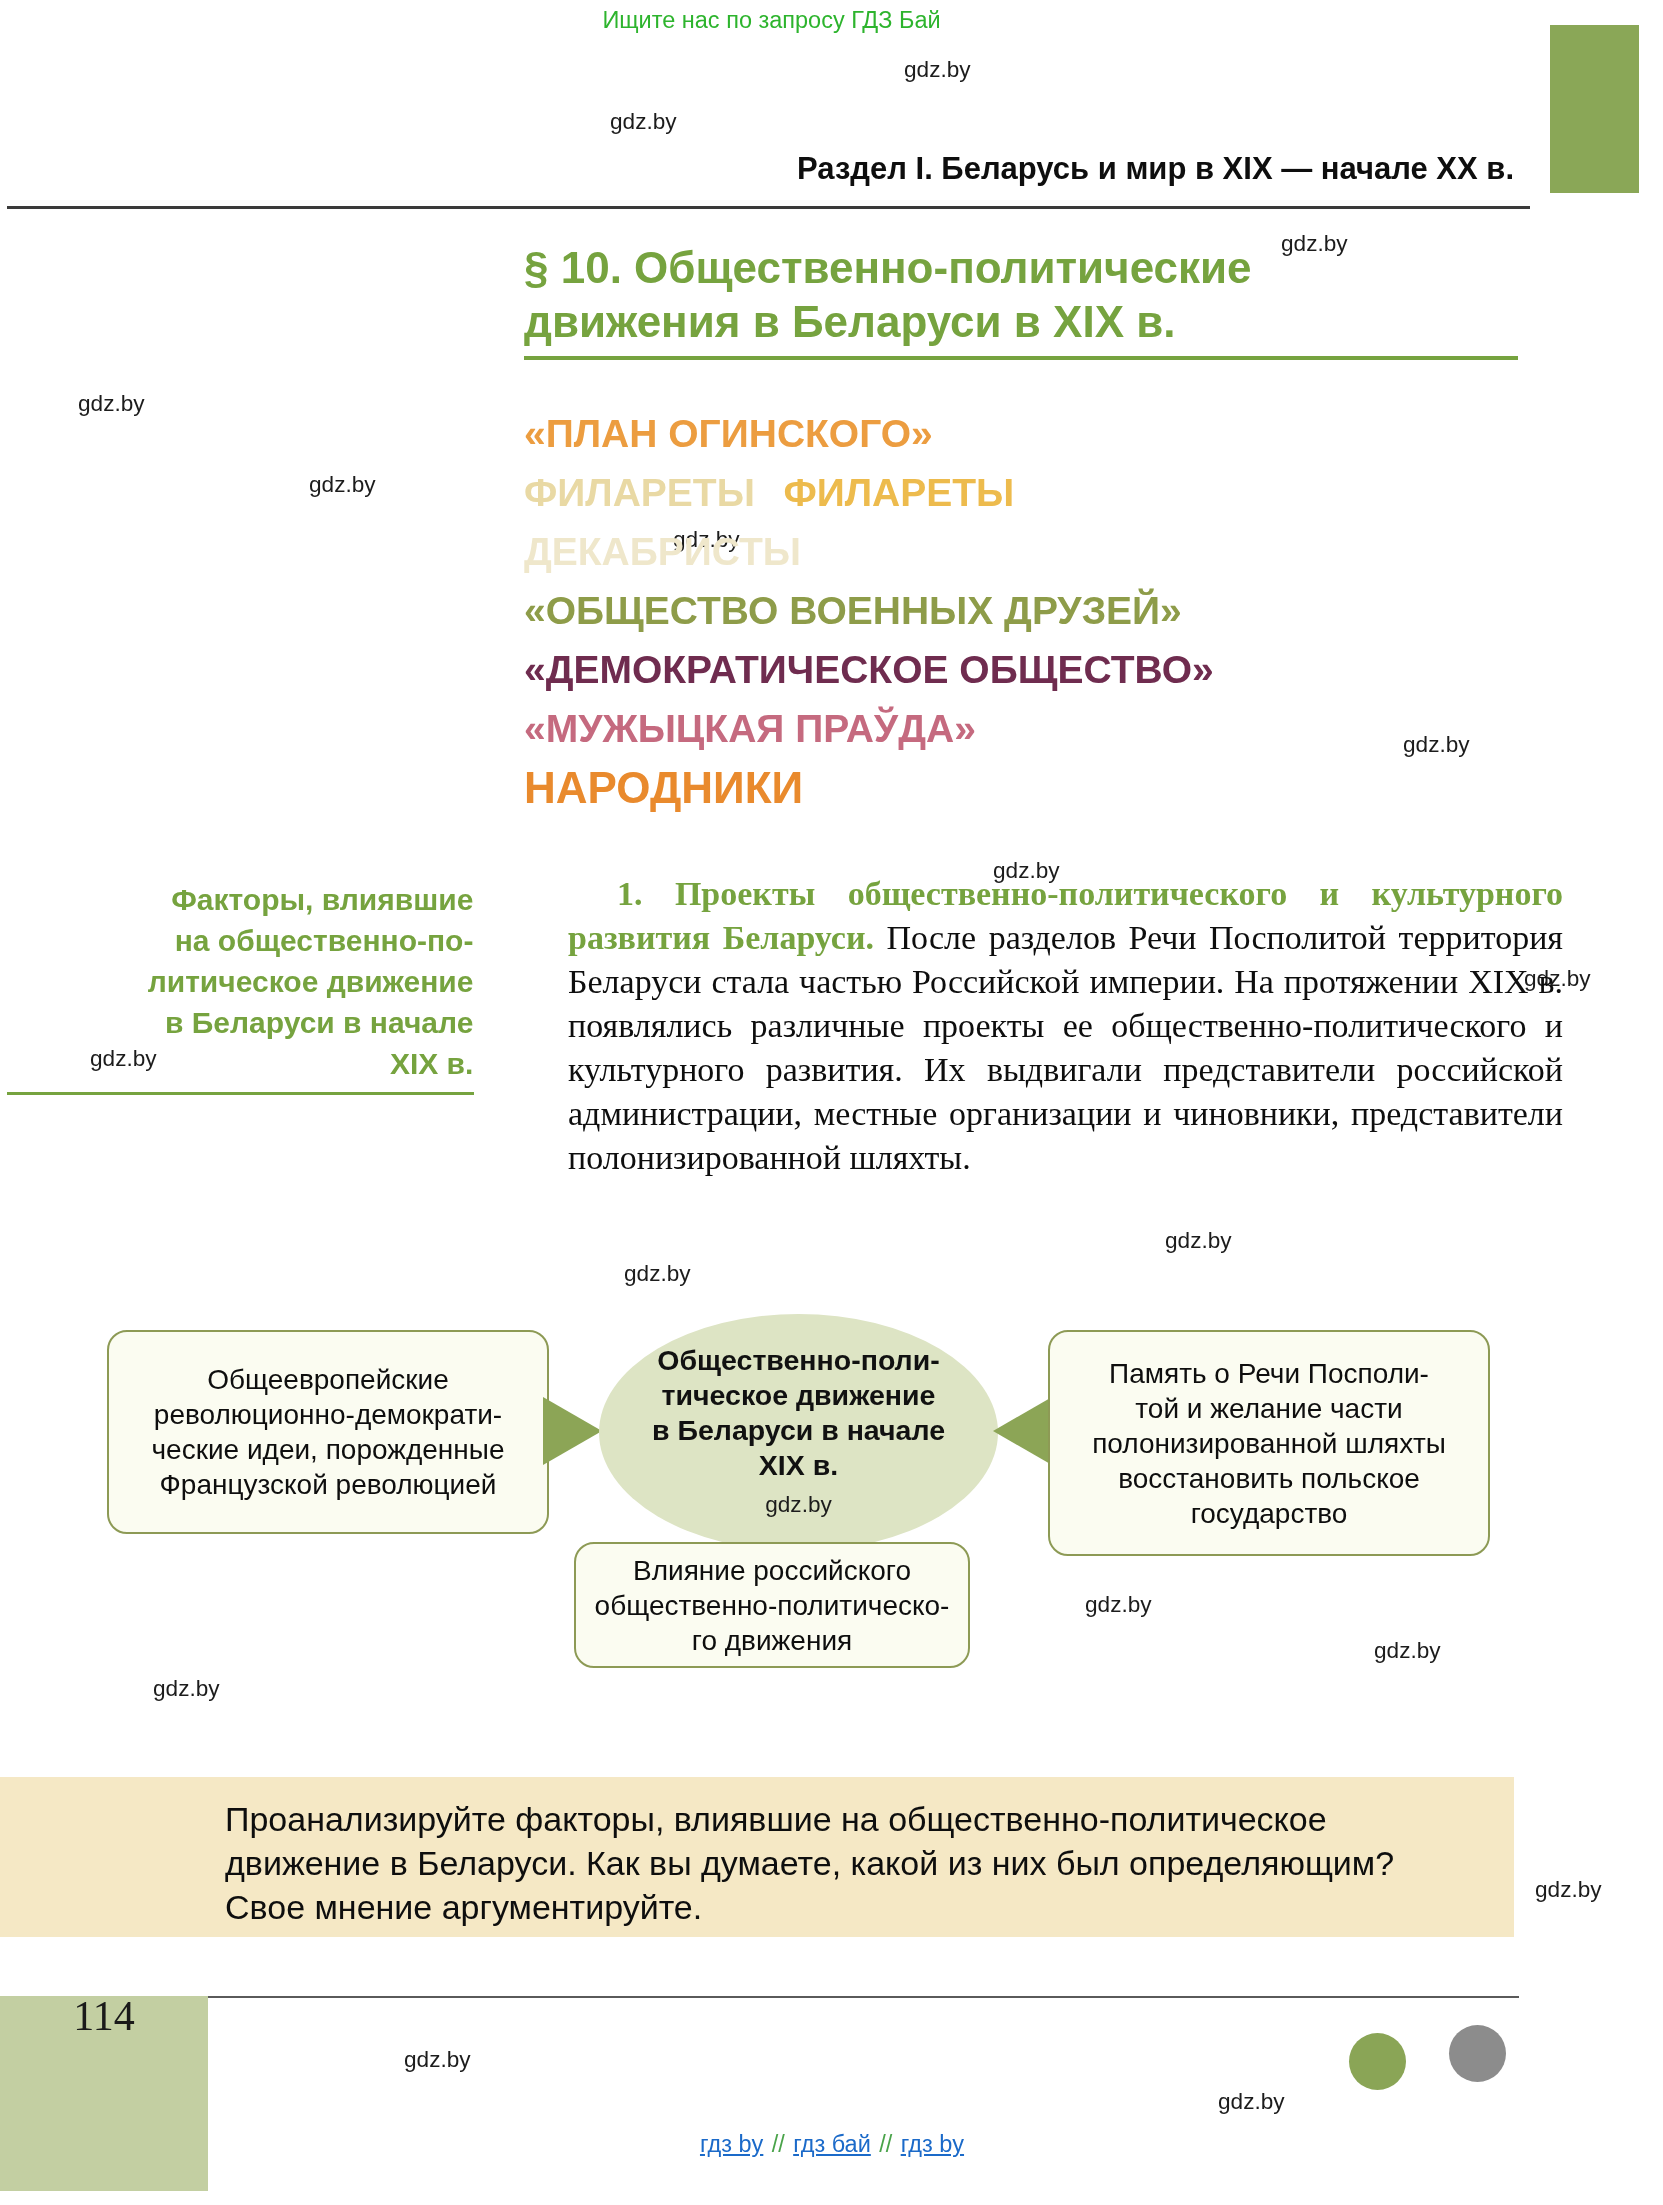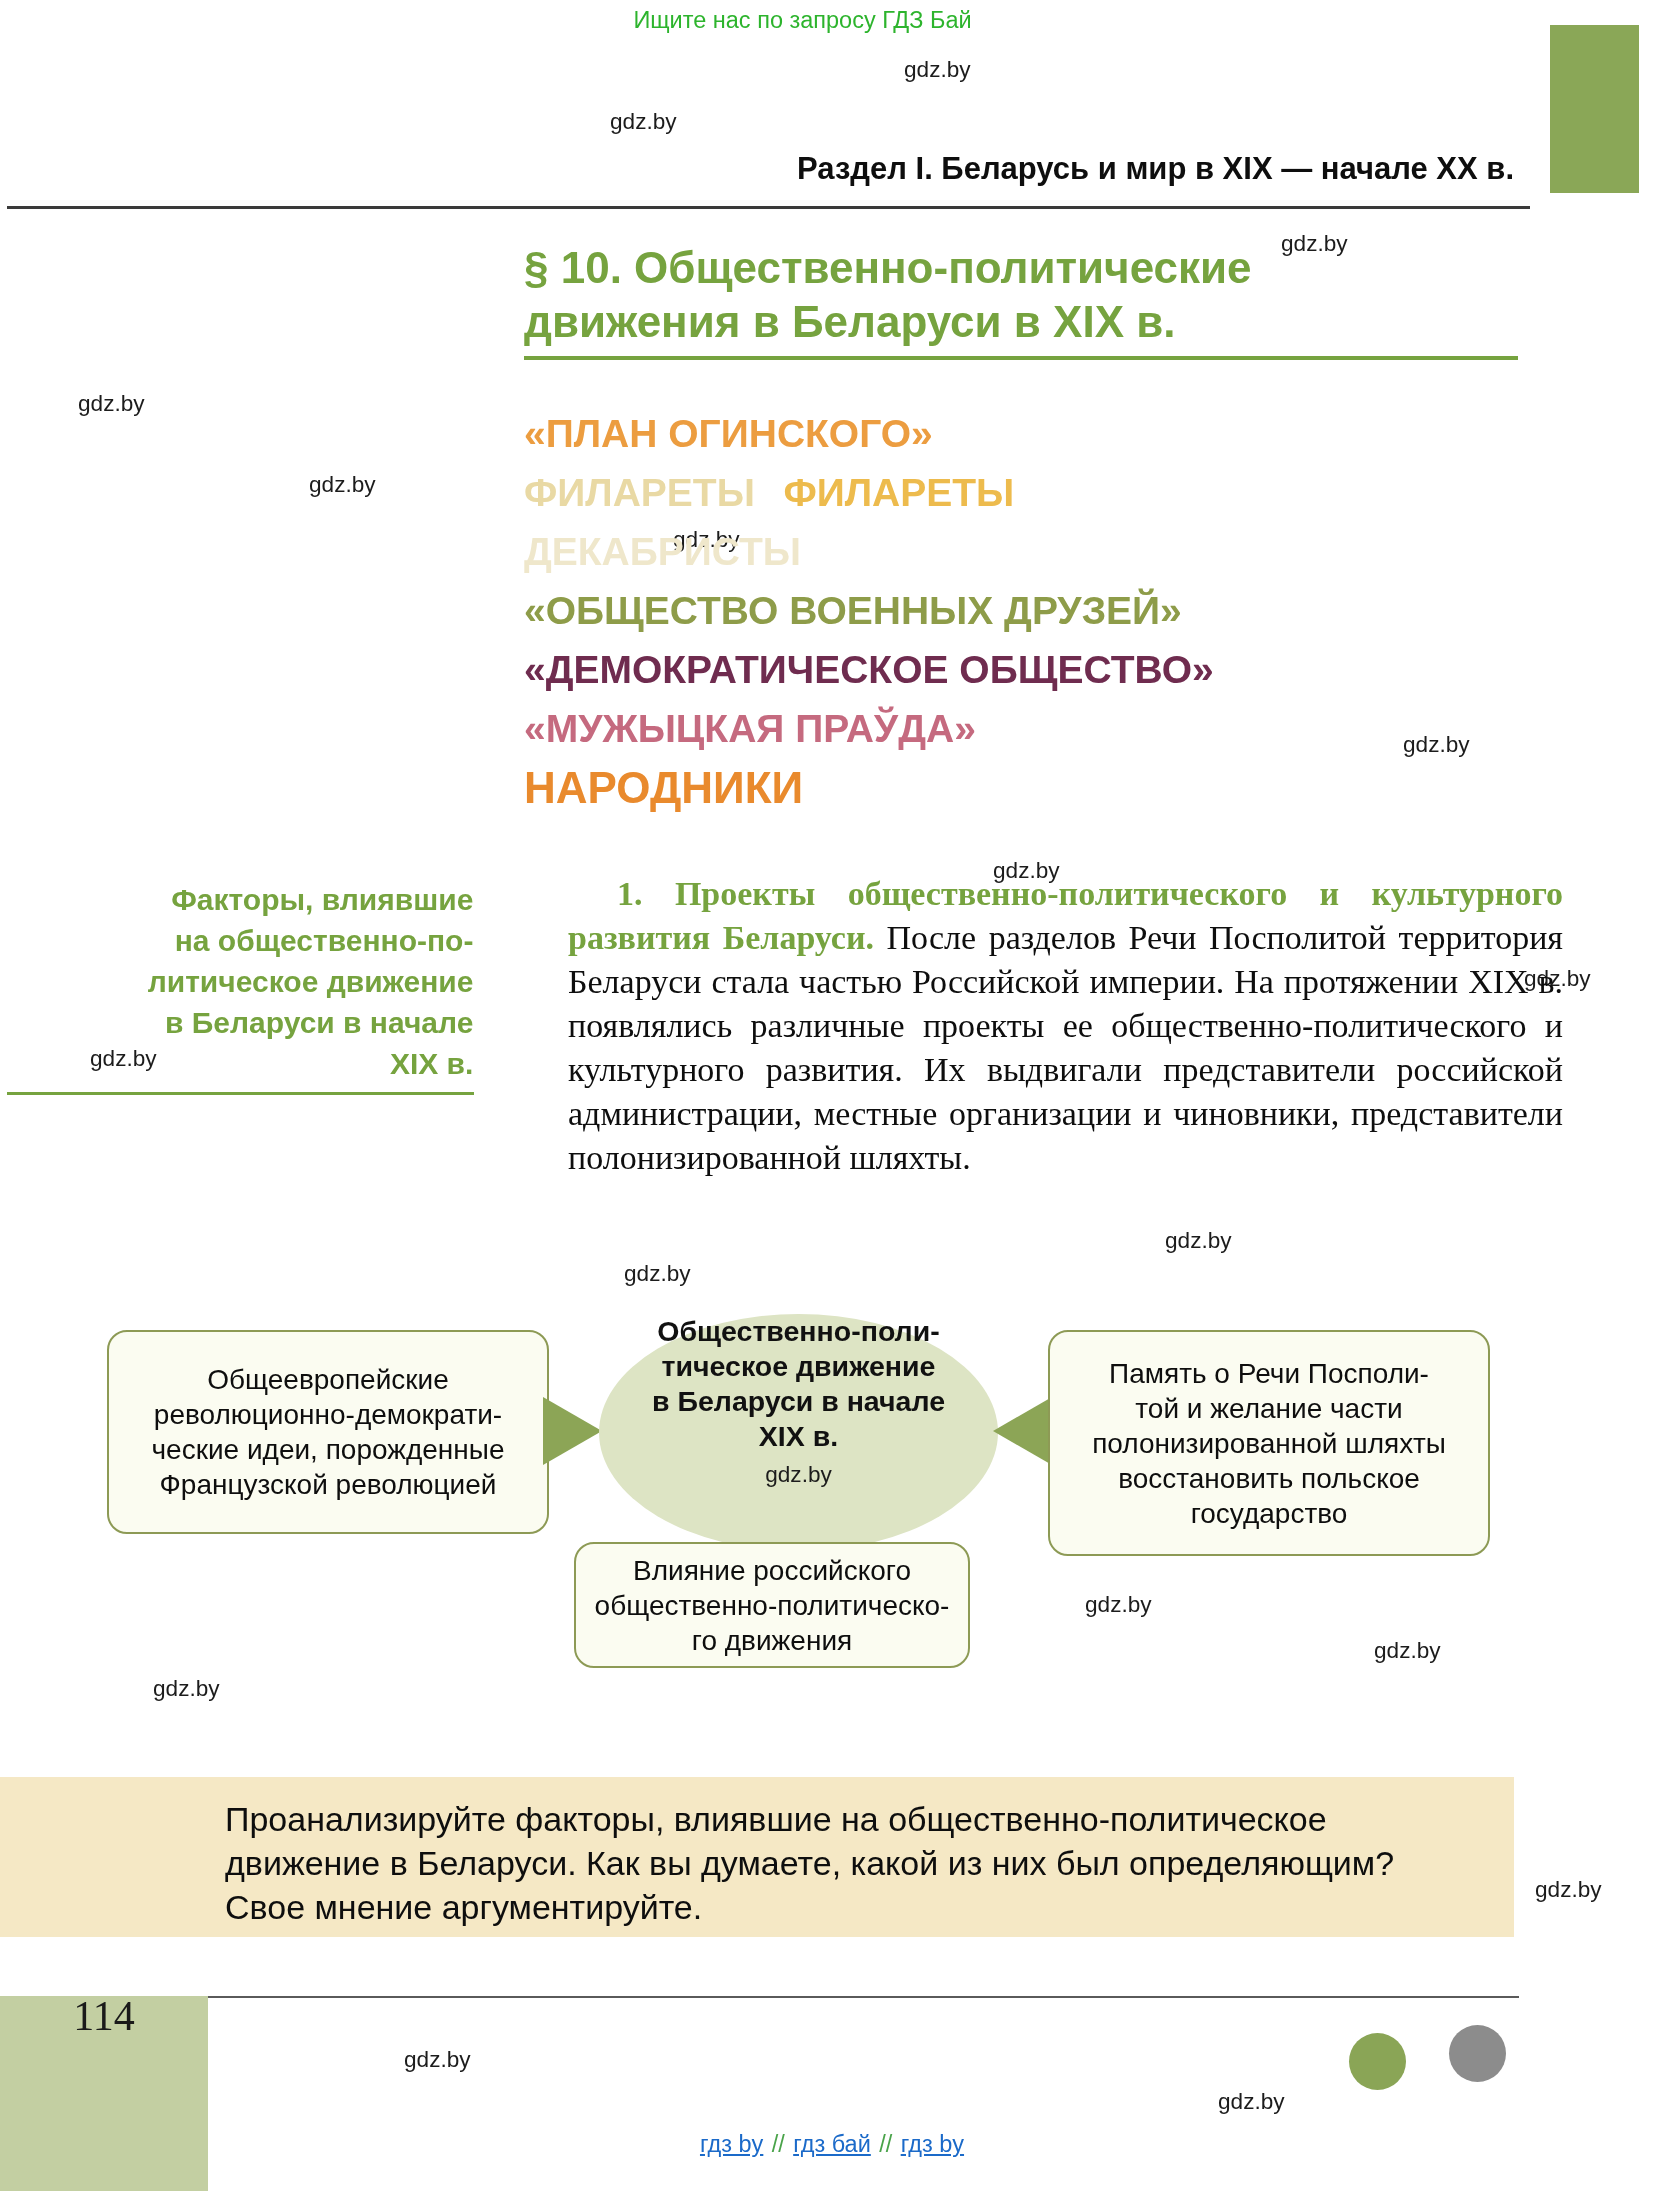--- a/index.html
+++ b/index.html
@@ -2,21 +2,21 @@
 <html style="font-size:13.4px"><head>
 <meta charset="utf-8">
 <style>
   * { margin:0; padding:0; box-sizing:border-box; }
   html,body { background:#ffffff; }
   .page {
     position:relative; width:1664px; height:2205px; background:#ffffff;
     font-family:"Liberation Sans","DejaVu Sans",sans-serif; overflow:hidden; color:#111;
   }
   .promo { position:absolute; left:0; top:6.7px; width:1543px; text-align:center;
-           font-size:23.5px; color:#2db42d;margin-left:31px; }
+           font-size:23.5px; color:#2db42d; }
   .wm { position:absolute; font-size:22.6px; color:#1c1c1c; white-space:nowrap; }
   .green-block { position:absolute; left:1550px; top:25px; width:89px; height:168px; background:#8aa757; }
   .running-header { position:absolute; left:524px; top:151px; width:990px; text-align:right;
                     font-size:31px; font-weight:bold; color:#0e0e0e; }
   .rule-header { position:absolute; left:6.7px; top:206px; width:1523px; height:2.5px; background:#3a3a3a; }
   .section-title { position:absolute; left:524px; top:241px; width:998px;
                    font-size:44px; font-weight:bold; color:#76a33f; line-height:54px; }
   .rule-title { position:absolute; left:524px; top:356px; width:994px; height:4.2px; background:#76a33f; }
 
   .cloud { position:absolute; left:524px; top:404px; width:994px; text-align:left; font-weight:bold; }
@@ -36,21 +36,21 @@
   .dbox { position:absolute; background:#fbfcf1; border:2.5px solid #8d9a55; border-radius:20px;
           font-size:28px; line-height:35px; text-align:center;
           display:flex; flex-direction:column; align-items:center; justify-content:center;
           padding:8.4px 11.7px; color:#0e0e0e; }
   .box-left   { left:107px;  top:1330px; width:442px; height:204px; }
   .box-right  { left:1048px; top:1330px; width:442px; height:226px; }
   .box-bottom { left:574px;  top:1542px; width:396px; height:126px; }
 
   .ellipse { position:absolute; left:599px; top:1314px; width:399px; height:237px;
              background:#dde4c4; border-radius:50%;
-             display:flex; flex-direction:column; align-items:center; 
+             display:flex; flex-direction:column; align-items:center; justify-content:center;
              font-size:28.5px; font-weight:bold; line-height:35px; text-align:center; }
   .ellipse .wm-in { font-size:22.6px; font-weight:normal; color:#1c1c1c; margin-top:3.4px; }
 
   .arrow { position:absolute; width:0; height:0; }
   .arrow-right { left:543px;  top:1397px; border-top:34px solid transparent; border-bottom:34px solid transparent; border-left:59px solid #8ca556; }
   .arrow-left  { left:993px; top:1397px; border-top:34px solid transparent; border-bottom:34px solid transparent; border-right:59px solid #8ca556; }
   .arrow-up    { left:751px;  top:1545px; border-left:34px solid transparent; border-right:34px solid transparent; border-bottom:50px solid #8ca556; }
 
   .task-box  { position:absolute; left:0; top:1777px; width:1514px; height:160px; background:#f5e8c5; }
   .task-text { position:absolute; left:225px; top:1797px; width:1174px;

